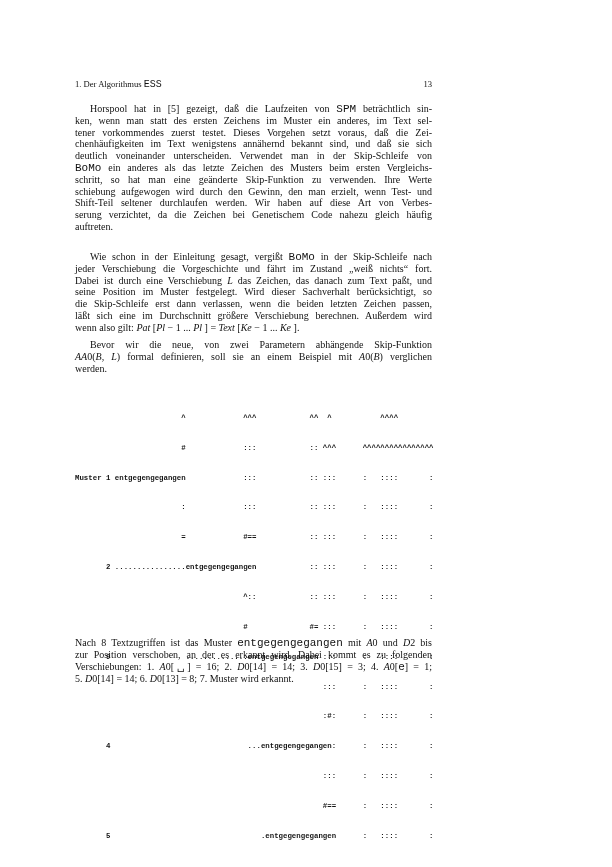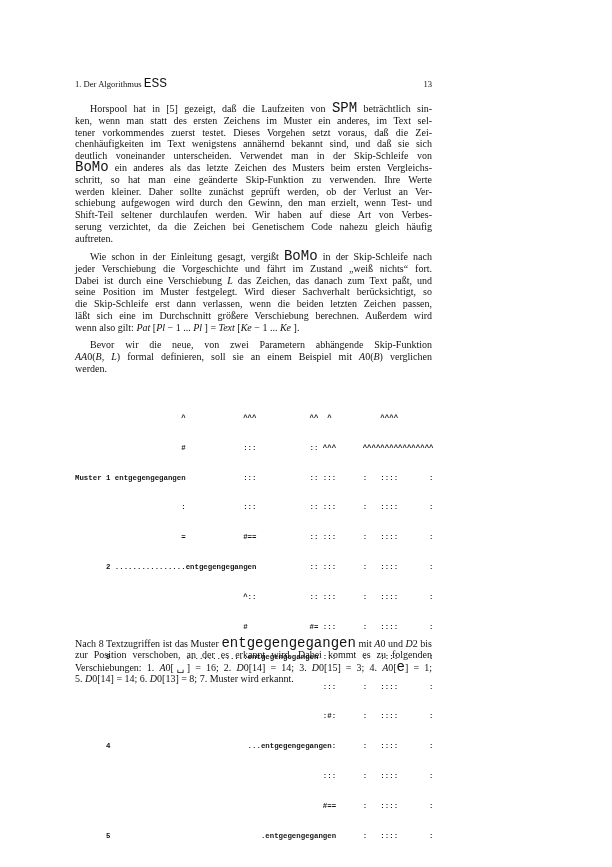--- a/index.html
+++ b/index.html
@@ -14,39 +14,39 @@
   }
   .running-head {
     position: absolute;
     left: 75px;
     top: 78px;
     width: 357px;
     height: 12px;
     font-size: 8.6px;
     line-height: 12px;
   }
-  .running-head .tt { font-size: 13px; }
+  .running-head .tt { font-size: 10px; }
   .page-num { position: absolute; right: 0; top: 0; }
   .para {
     position: absolute;
     left: 75px;
     width: 357px;
     font-size: 10px;
     line-height: 11.8px;
   }
   .para .ln {
     height: 11.8px;
     text-align: justify;
     text-align-last: justify;
   }
   .para .ln.last { text-align-last: left; }
   .para.indent .ln:first-child { text-indent: 15px; }
   .para.p4 { line-height: 12px; }
   .para.p4 .ln { height: 12px; }
-  .tt { font-family: "Liberation Mono", "DejaVu Sans Mono", monospace; font-size: 14px; }
+  .tt { font-family: "Liberation Mono", "DejaVu Sans Mono", monospace; font-size: 11px; }
   .it { font-style: italic; }
   .figure {
     position: absolute;
     left: 75px;
     top: 394px;
     font-family: "Liberation Mono", "DejaVu Sans Mono", monospace;
     font-size: 7.38px;
     line-height: 9.95px;
     font-weight: bold;
     white-space: pre;
@@ -65,21 +65,20 @@
   </div>
 
   <div class="para indent" style="top:103px;">
       <div class="ln"><span>Horspool hat in [5] gezeigt, daß die Laufzeiten von </span><span class="tt">SPM</span><span> beträchtlich sin-</span></div>
       <div class="ln"><span>ken, wenn man statt des ersten Zeichens im Muster ein anderes, im Text sel-</span></div>
       <div class="ln"><span>tener vorkommendes zuerst testet. Dieses Vorgehen setzt voraus, daß die Zei-</span></div>
       <div class="ln"><span>chenhäufigkeiten im Text wenigstens annähernd bekannt sind, und daß sie sich</span></div>
       <div class="ln"><span>deutlich voneinander unterscheiden. Verwendet man in der Skip-Schleife von</span></div>
       <div class="ln"><span class="tt">BoMo</span><span> ein anderes als das letzte Zeichen des Musters beim ersten Vergleichs-</span></div>
       <div class="ln"><span>schritt, so hat man eine geänderte Skip-Funktion zu verwenden. Ihre Werte</span></div>
-      <div class="ln"><span>werden kleiner. Daher sollte zunächst geprüft werden, ob der Verlust an Ver-</span></div>
       <div class="ln"><span>schiebung aufgewogen wird durch den Gewinn, den man erzielt, wenn Test- und</span></div>
       <div class="ln"><span>Shift-Teil seltener durchlaufen werden. Wir haben auf diese Art von Verbes-</span></div>
       <div class="ln"><span>serung verzichtet, da die Zeichen bei Genetischem Code nahezu gleich häufig</span></div>
       <div class="ln last"><span>auftreten.</span></div>
     </div>
   <div class="para indent" style="top:251px;">
       <div class="ln"><span>Wie schon in der Einleitung gesagt, vergißt </span><span class="tt">BoMo</span><span> in der Skip-Schleife nach</span></div>
       <div class="ln"><span>jeder Verschiebung die Vorgeschichte und fährt im Zustand „weiß nichts“ fort.</span></div>
       <div class="ln"><span>Dabei ist durch eine Verschiebung </span><span class="it">L</span><span> das Zeichen, das danach zum Text paßt, und</span></div>
       <div class="ln"><span>seine Position im Muster festgelegt. Wird dieser Sachverhalt berücksichtigt, so</span></div>

